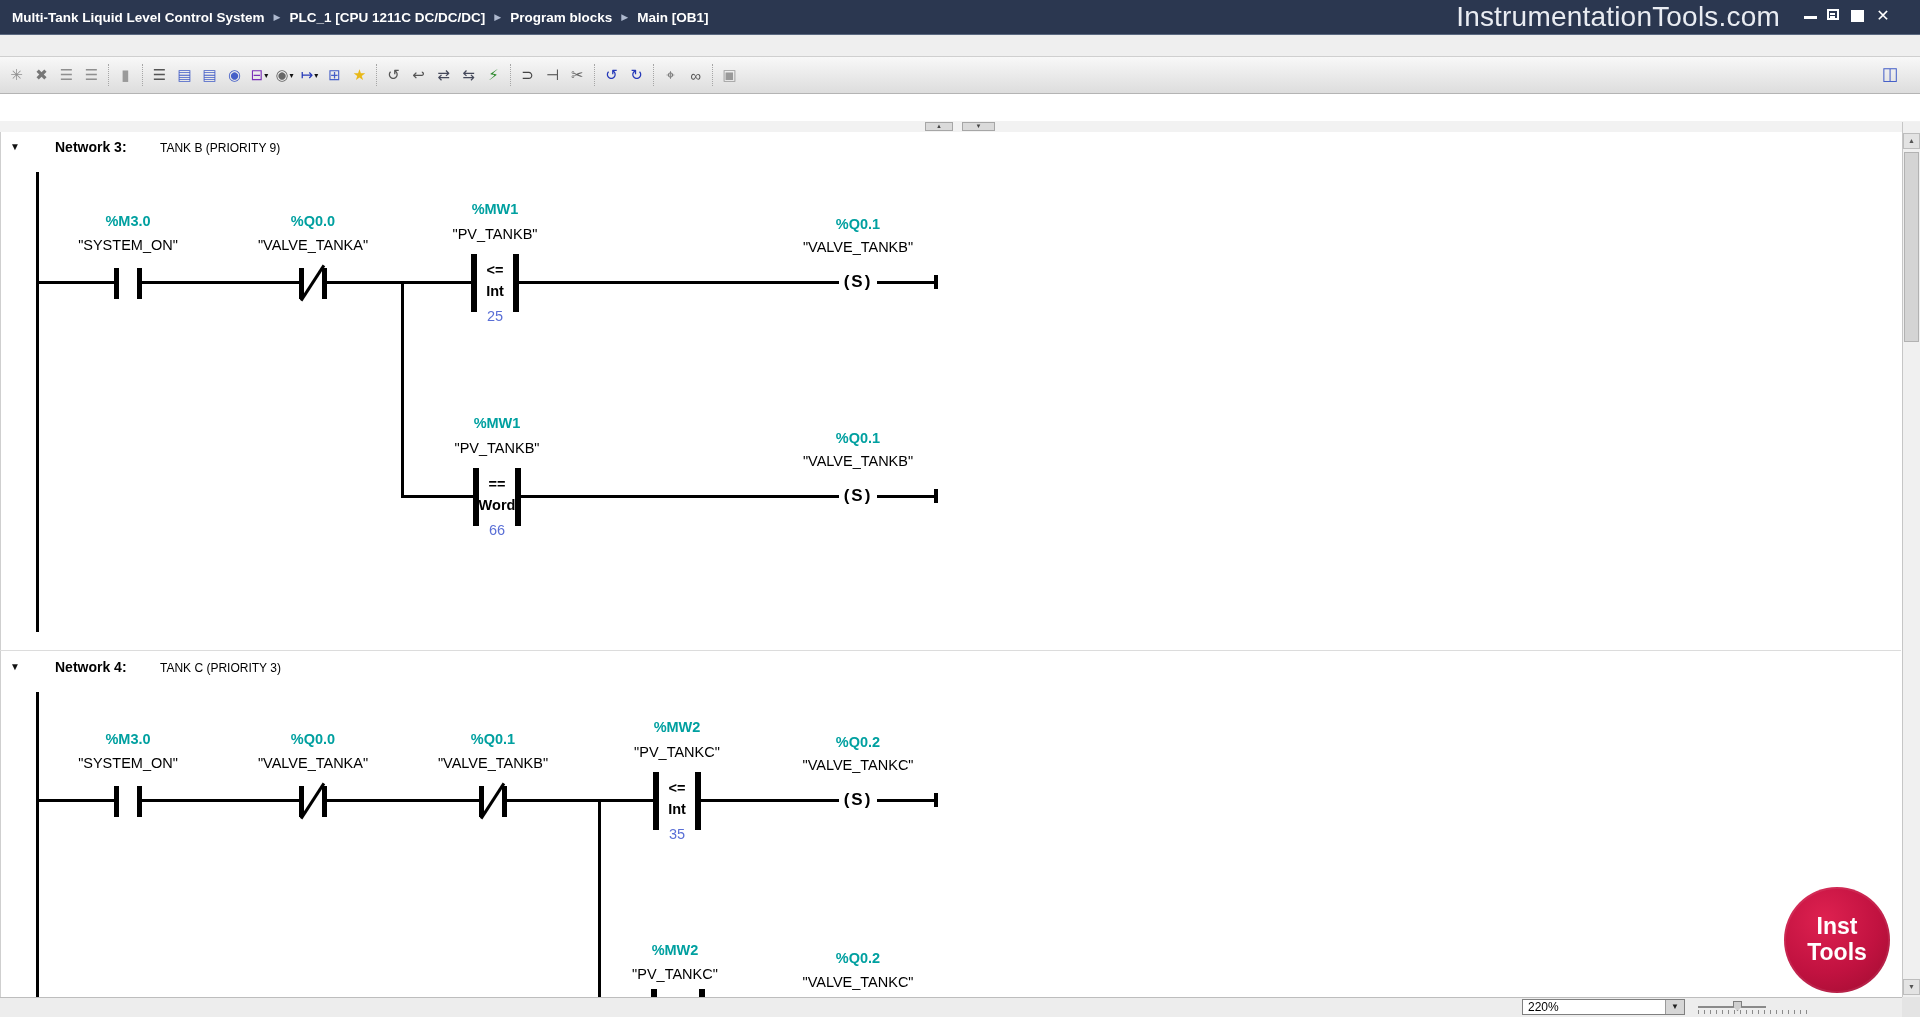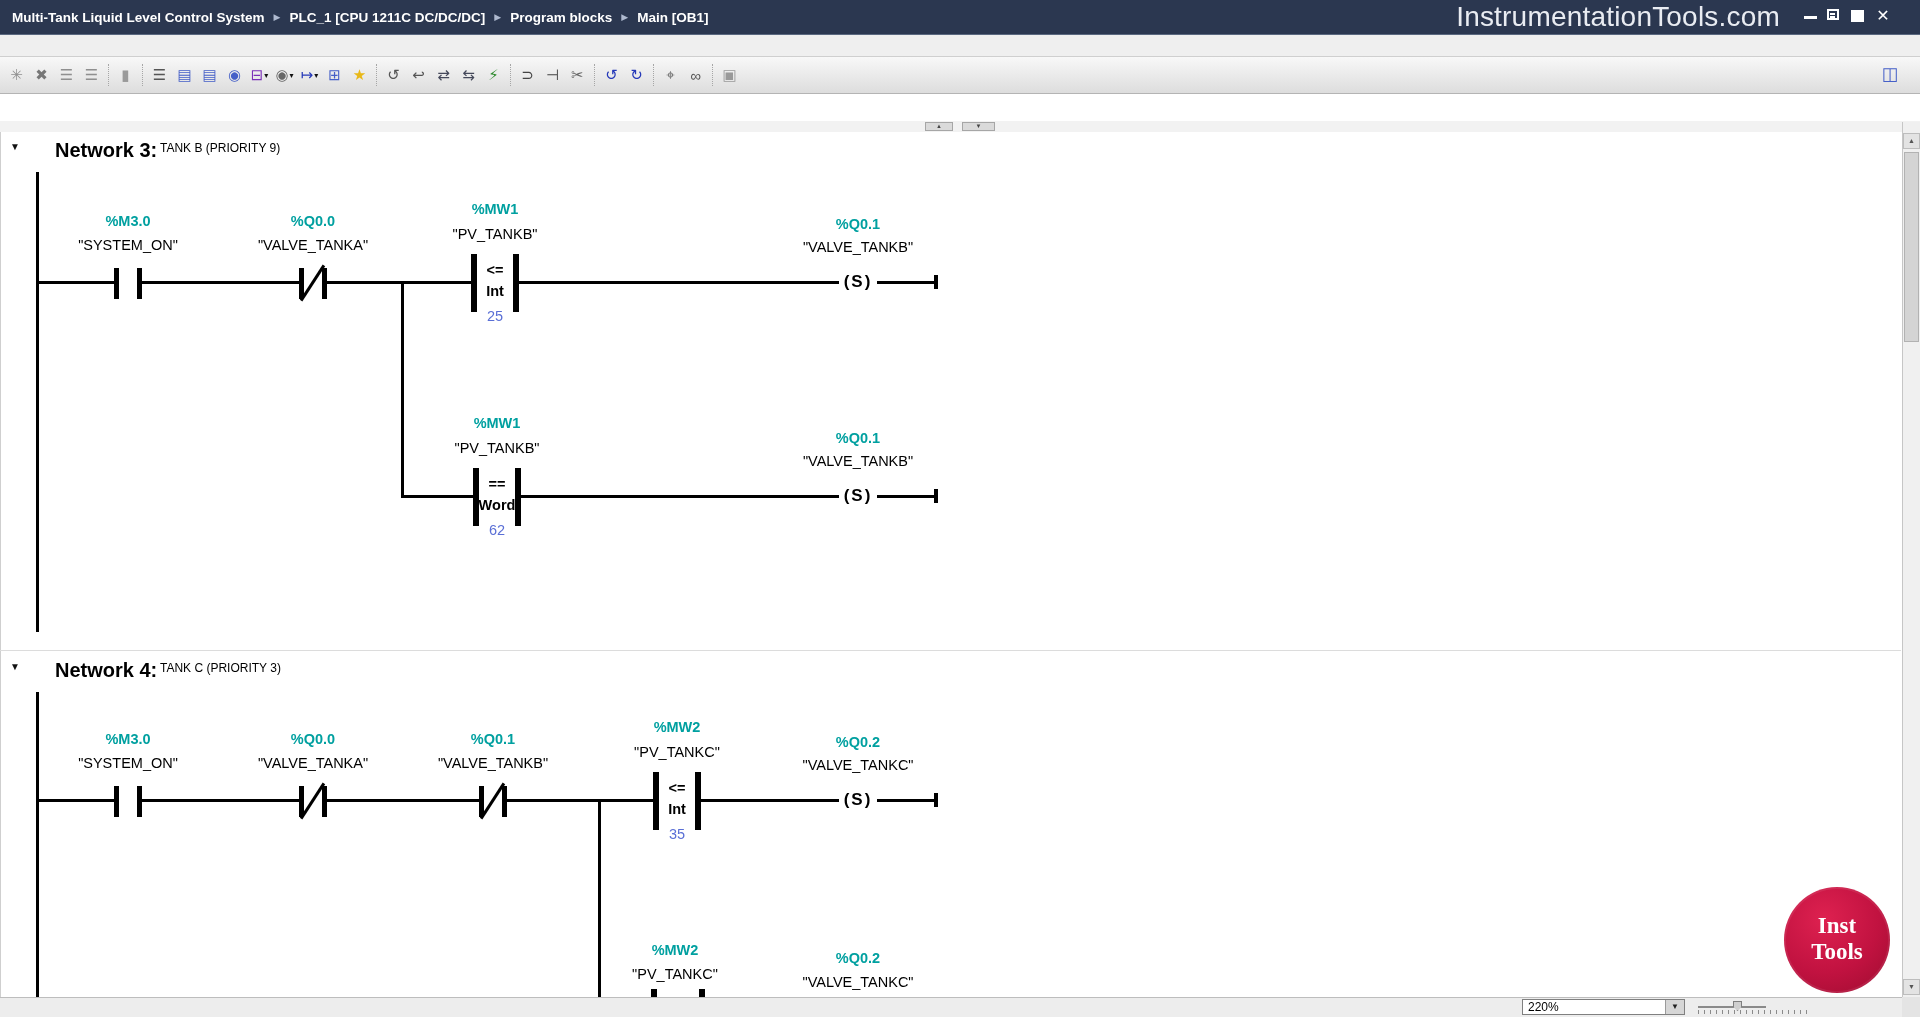--- a/index.html
+++ b/index.html
@@ -34,21 +34,21 @@
             font-weight:700;font-size:12.5px;text-align:center;line-height:25px;
             border-top:1px solid #909090;border-bottom:1px solid #9a9a9a;}
   .splitrow{position:absolute;left:0;top:121px;width:1920px;height:11px;background:#f2f2f2;border-bottom:1px solid #c9c9c9;}
   .split-btn{position:absolute;top:1px;height:9px;background:#dadada;border:1px solid #a6a6a6;box-sizing:border-box;
              font-size:6px;line-height:6px;text-align:center;color:#444;}
 
   
   .editor{position:absolute;left:0;top:132px;width:1901px;height:865px;background:#fff;border-left:1px solid #cfcfcf;}
   .netsep{position:absolute;left:0;top:650px;width:1901px;height:1px;background:#dcdcdc;}
   .tri{position:absolute;font-size:10px;color:#111;}
-  .nlabel{position:absolute;font-size:20px;font-weight:700;color:#000;white-space:nowrap;}
+  .nlabel{position:absolute;font-size:14px;font-weight:700;color:#000;white-space:nowrap;}
   .ncomment{position:absolute;font-size:12px;color:#000;white-space:nowrap;}
 
   .hl{position:absolute;height:3px;background:#000;}
   .vl{position:absolute;width:3px;background:#000;}
 
   .lad{position:absolute;width:0;height:0;}
   .addr{position:absolute;left:0;top:-70px;transform:translateX(-50%);white-space:nowrap;
         color:#00a0a0;font-weight:700;font-size:14.5px;}
   .tname{position:absolute;left:0;top:-46px;transform:translateX(-50%);white-space:nowrap;color:#000;font-size:14.5px;}
   .cb{position:absolute;top:-15px;width:5px;height:31px;background:#000;}
@@ -87,21 +87,21 @@
   .sl-track{position:absolute;left:1698px;top:1006px;width:68px;height:2px;background:#8a8a8a;}
   .sl-ptr{position:absolute;left:1733px;top:1001px;width:9px;height:10px;background:#cfcfcf;border:1px solid #7f7f7f;
           box-sizing:border-box;clip-path:polygon(0 0,100% 0,100% 55%,50% 100%,0 55%);}
   .sl-ticks{position:absolute;left:1698px;top:1010px;width:110px;height:4px;
             background:repeating-linear-gradient(90deg,#8a8a8a 0 1px,transparent 1px 6px);}
   .sc-corner{position:absolute;left:1902px;top:997px;width:18px;height:20px;background:#e4e4e4;}
 
   
   .logo{position:absolute;left:1784px;top:887px;width:106px;height:106px;border-radius:50%;
         background:radial-gradient(circle at 38% 30%,#de2150,#c11240 55%,#9d0c30);
-        color:#fff;text-align:center;font-family:Liberation Serif, serif;font-weight:700;
+        color:#fff;text-align:center;font-family:Liberation Sans, sans-serif;font-weight:700;
         box-shadow:inset 0 0 0 2px rgba(255,255,255,.08);}
   .logo div{font-size:23px;line-height:26px;}
   .logo div:first-child{margin-top:26px;}
 </style>
 </head>
 <body>
 
 <div class="screen">
 
   <div class="titlebar">
@@ -276,21 +276,21 @@
     <span class="tname c-name">"VALVE_TANKB"</span>
   </div>
   <div class="lad" style="left:497px;top:497px;">
     <span class="qgap"></span>
     <span class="qb qb-l"></span>
     <span class="qb qb-r"></span>
     <span class="addr q-addr">%MW1</span>
     <span class="tname q-name">"PV_TANKB"</span>
     <span class="q-op">==</span>
     <span class="q-dt">Word</span>
-    <span class="q-val">62</span>
+    <span class="q-val">66</span>
   </div>
   <div class="lad" style="left:858px;top:497px;">
     <span class="coil-sym">(S)</span>
     <span class="addr c-addr">%Q0.1</span>
     <span class="tname c-name">"VALVE_TANKB"</span>
   </div>
 
   <div>
     <span class="tri" style="left:10px;top:661px;">▼</span>
     <span class="nlabel" style="left:55px;top:659px;">Network 4:</span>

